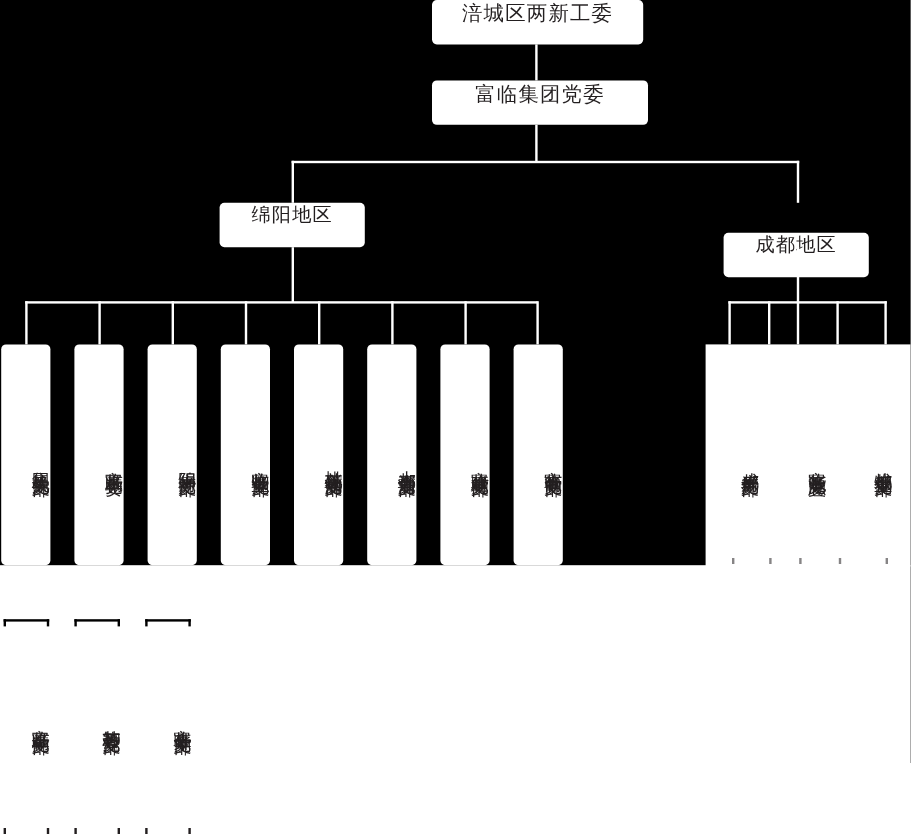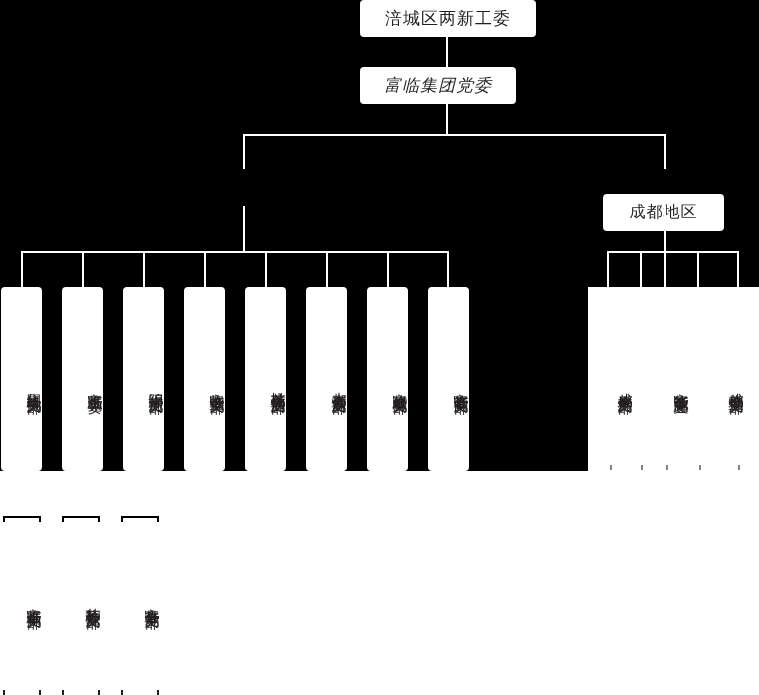--- a/index.html
+++ b/index.html
@@ -46,21 +46,21 @@
     height: 2px;
   }
 
   
   .node {
     position: absolute;
     background: #ffffff;
     border-radius: 4px;
     color: #231f20;
     display: flex;
-    align-items: center;
+    align-items: flex-start;
     justify-content: center;
     box-sizing: border-box;
   }
   .node.top {
     height: 37px;
     font-size: 17px;
     letter-spacing: 1px;
   }
   .node.region {
     height: 37px;
@@ -121,32 +121,35 @@
   <div class="panel" style="left:588px; top:287px; width:171px; height:185px;"></div>
 
   <div class="panel" style="left:0px; top:471px; width:759px; height:224px;"></div>
 
   <div class="node top" style="left:360px; top:0px; width:176px;">
     <span>涪城区两新工委</span>
   </div>
 
   <div class="conn-v" style="left:446px; top:37px; height:30px;"></div>
 
-  <div class="node top" style="left:360px; top:67px; width:156px;font-style:italic;">
+  <div class="node top" style="left:360px; top:67px; width:180px;">
     <span>富临集团党委</span>
   </div>
 
   <div class="conn-v" style="left:446px; top:104px; height:31px;"></div>
 
   <div class="conn-h" style="left:243px; top:134px; width:423px;"></div>
 
   <div class="conn-v" style="left:243px; top:134px; height:35px;"></div>
 
   <div class="conn-v" style="left:664px; top:134px; height:35px;"></div>
 
+  <div class="node region" style="left:183px; top:169px; width:121px;">
+    <span>绵阳地区</span>
+  </div>
   <div class="node region" style="left:603px; top:169px; width:121px;margin-top:25px;">
     <span>成都地区</span>
   </div>
 
   <div class="conn-v" style="left:243px; top:206px; height:46px;"></div>
   <div class="conn-h" style="left:21px; top:251px; width:427px;"></div>
 
   <div class="conn-v" style="left:21px;  top:251px; height:36px;"></div>
   <div class="conn-v" style="left:82px;  top:251px; height:36px;"></div>
   <div class="conn-v" style="left:143px; top:251px; height:36px;"></div>

